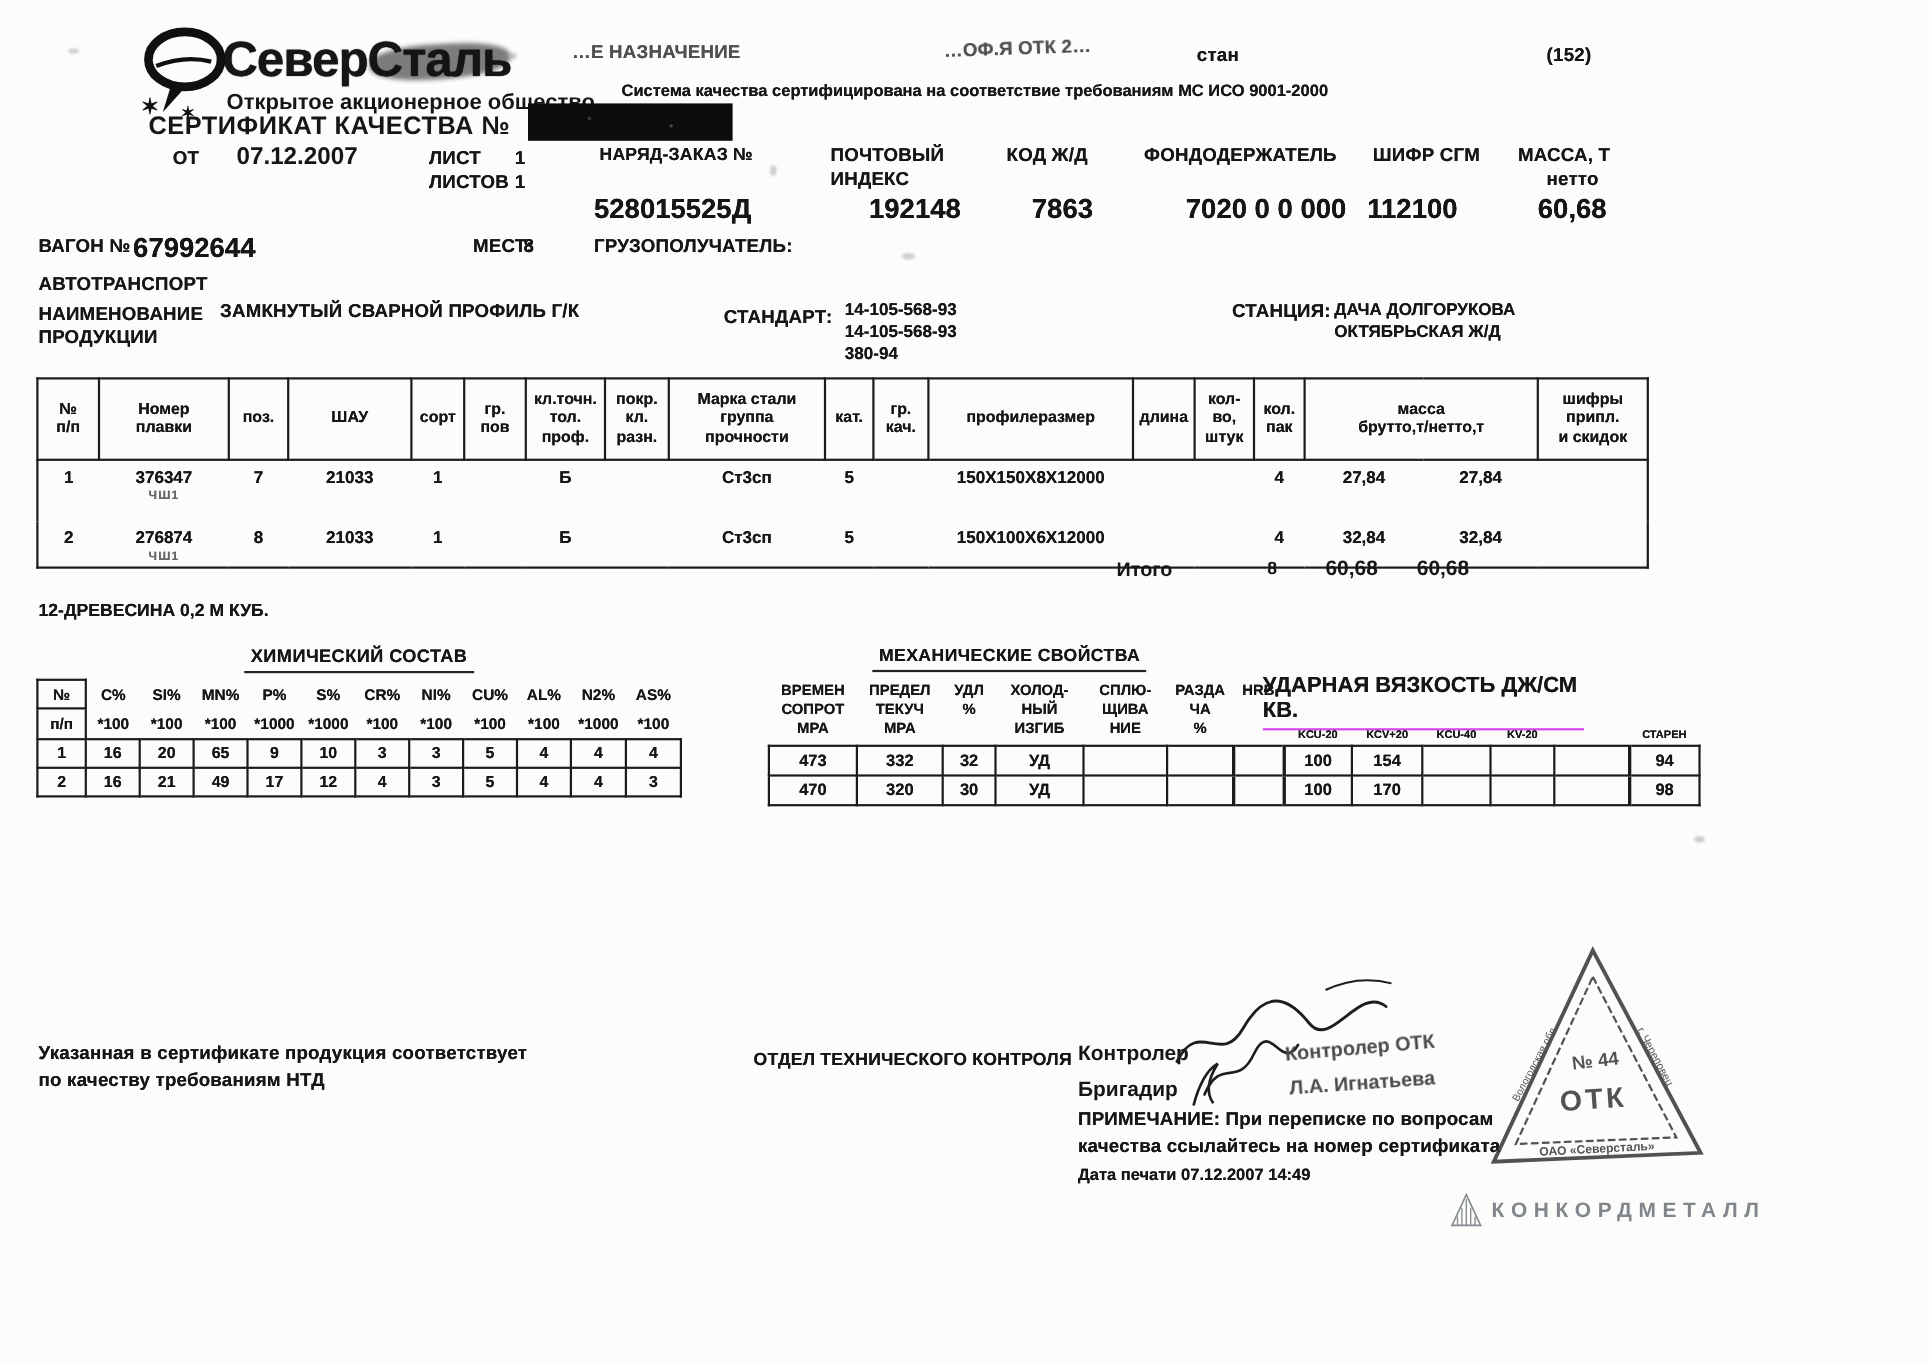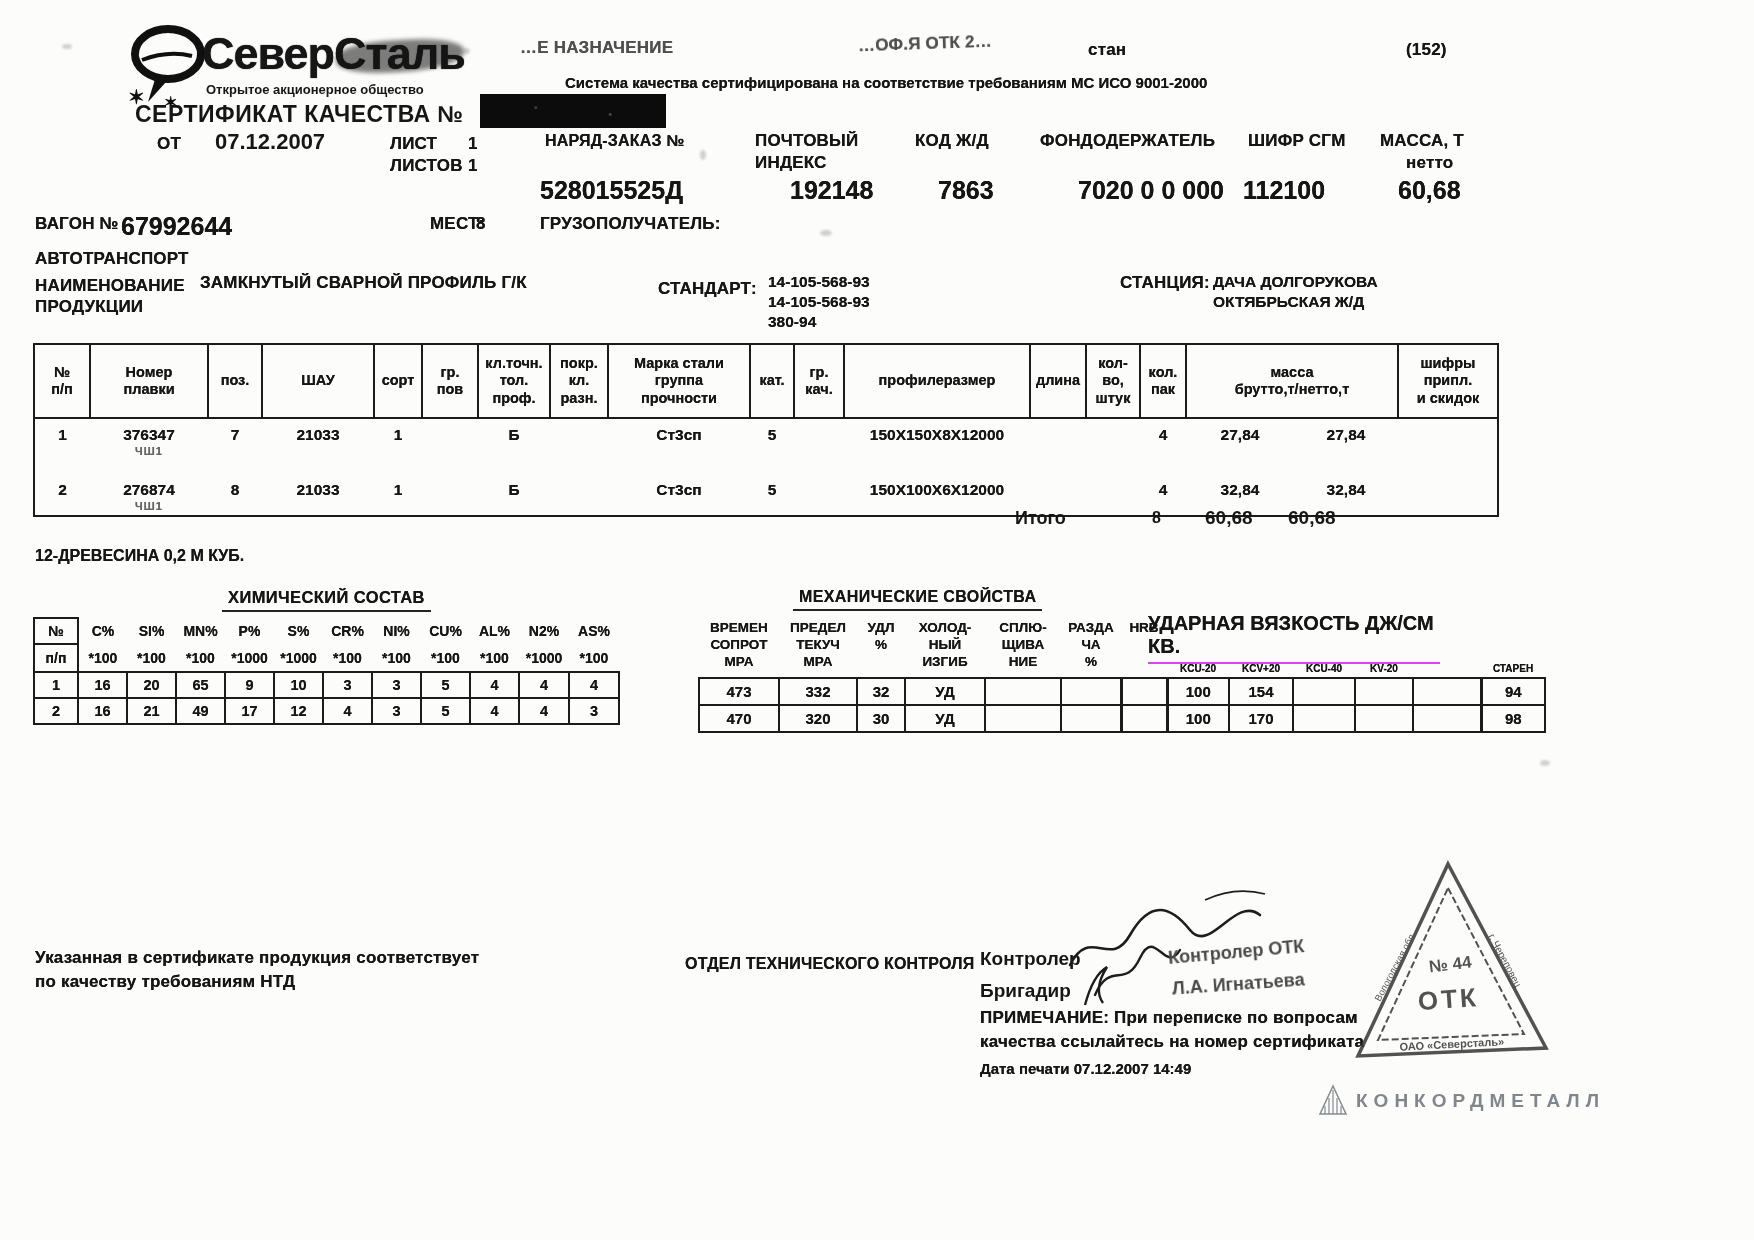--- a/index.html
+++ b/index.html
@@ -51,21 +51,21 @@
   <svg class="abs" style="left:126px;top:24px;" width="80" height="86" viewBox="0 0 80 86">
     <ellipse cx="42" cy="30" rx="33" ry="25" fill="none" stroke="#101010" stroke-width="8"></ellipse>
     <path d="M14,34 Q42,22 70,30" fill="none" stroke="#fcfcfb" stroke-width="7"></path>
     <path d="M16,36 Q42,26 66,32" fill="none" stroke="#101010" stroke-width="4"></path>
     <path d="M30,52 L22,78 L40,58 Z" fill="#101010"></path>
     <text x="2" y="80" font-size="20" font-weight="bold" fill="#101010">✶</text>
     <text x="38" y="84" font-size="16" font-weight="bold" fill="#101010">✶</text>
   </svg>
   <div class="abs" style="left:202px;top:28px;font-size:45px;font-weight:800;letter-spacing:-1px;text-shadow:0 0 1px #000;">СеверСталь</div>
   <div class="abs" style="left:336px;top:40px;width:128px;height:32px;background:#141414;opacity:.55;border-radius:45% 40% 50% 40%;transform:rotate(-3deg);filter:blur(2px);"></div>
-  <div class="abs" style="left:206px;top:82px;font-size:13px;font-weight:800;">Открытое акционерное общество</div>
+  <div class="abs" style="left:206px;top:82px;font-size:20px;font-weight:800;">Открытое акционерное общество</div>
   <div class="abs" style="left:135px;top:101px;font-size:23px;font-weight:800;letter-spacing:.5px;">СЕРТИФИКАТ КАЧЕСТВА №</div>
   <div class="abs redact" style="left:480px;top:94px;width:186px;height:34px;"></div>
 
   <div class="abs lb" style="left:137px;top:134px;margin-left:20px;">ОТ</div>
   <div class="abs" style="left:215px;top:129px;font-size:22px;font-weight:800;">07.12.2007</div>
   <div class="abs lb" style="left:390px;top:134px;">ЛИСТ</div>
   <div class="abs lb" style="left:468px;top:134px;">1</div>
   <div class="abs lb" style="left:390px;top:156px;">ЛИСТОВ</div>
   <div class="abs lb" style="left:468px;top:156px;">1</div>
   <div class="abs lb" style="left:545px;top:132px;font-size:16px;">НАРЯД-ЗАКАЗ №</div>

